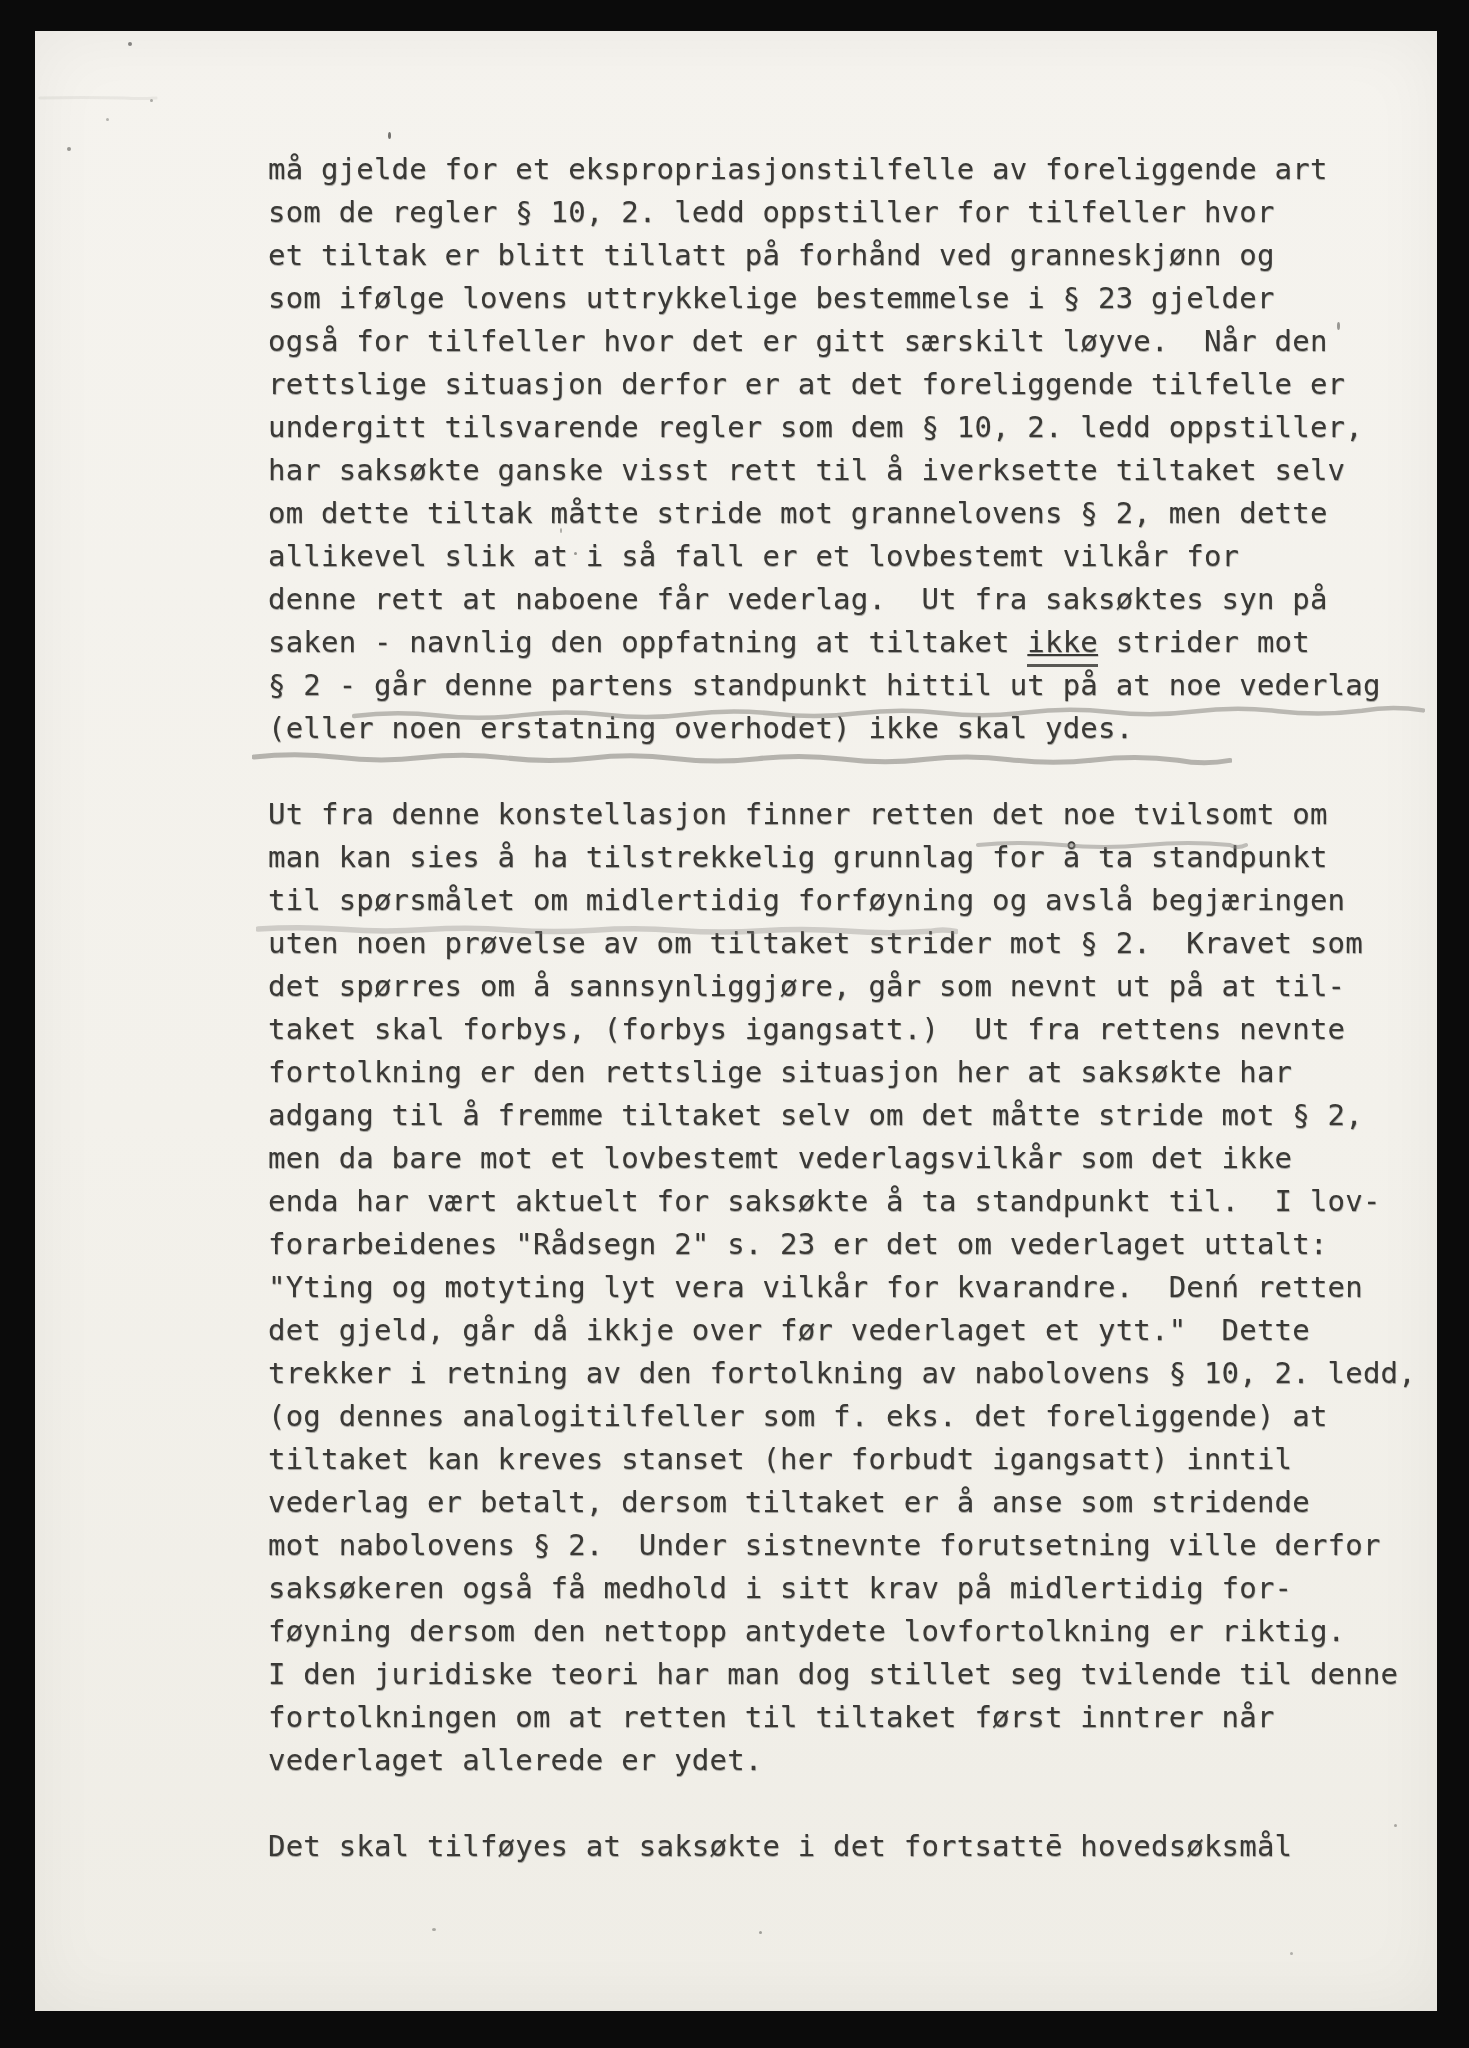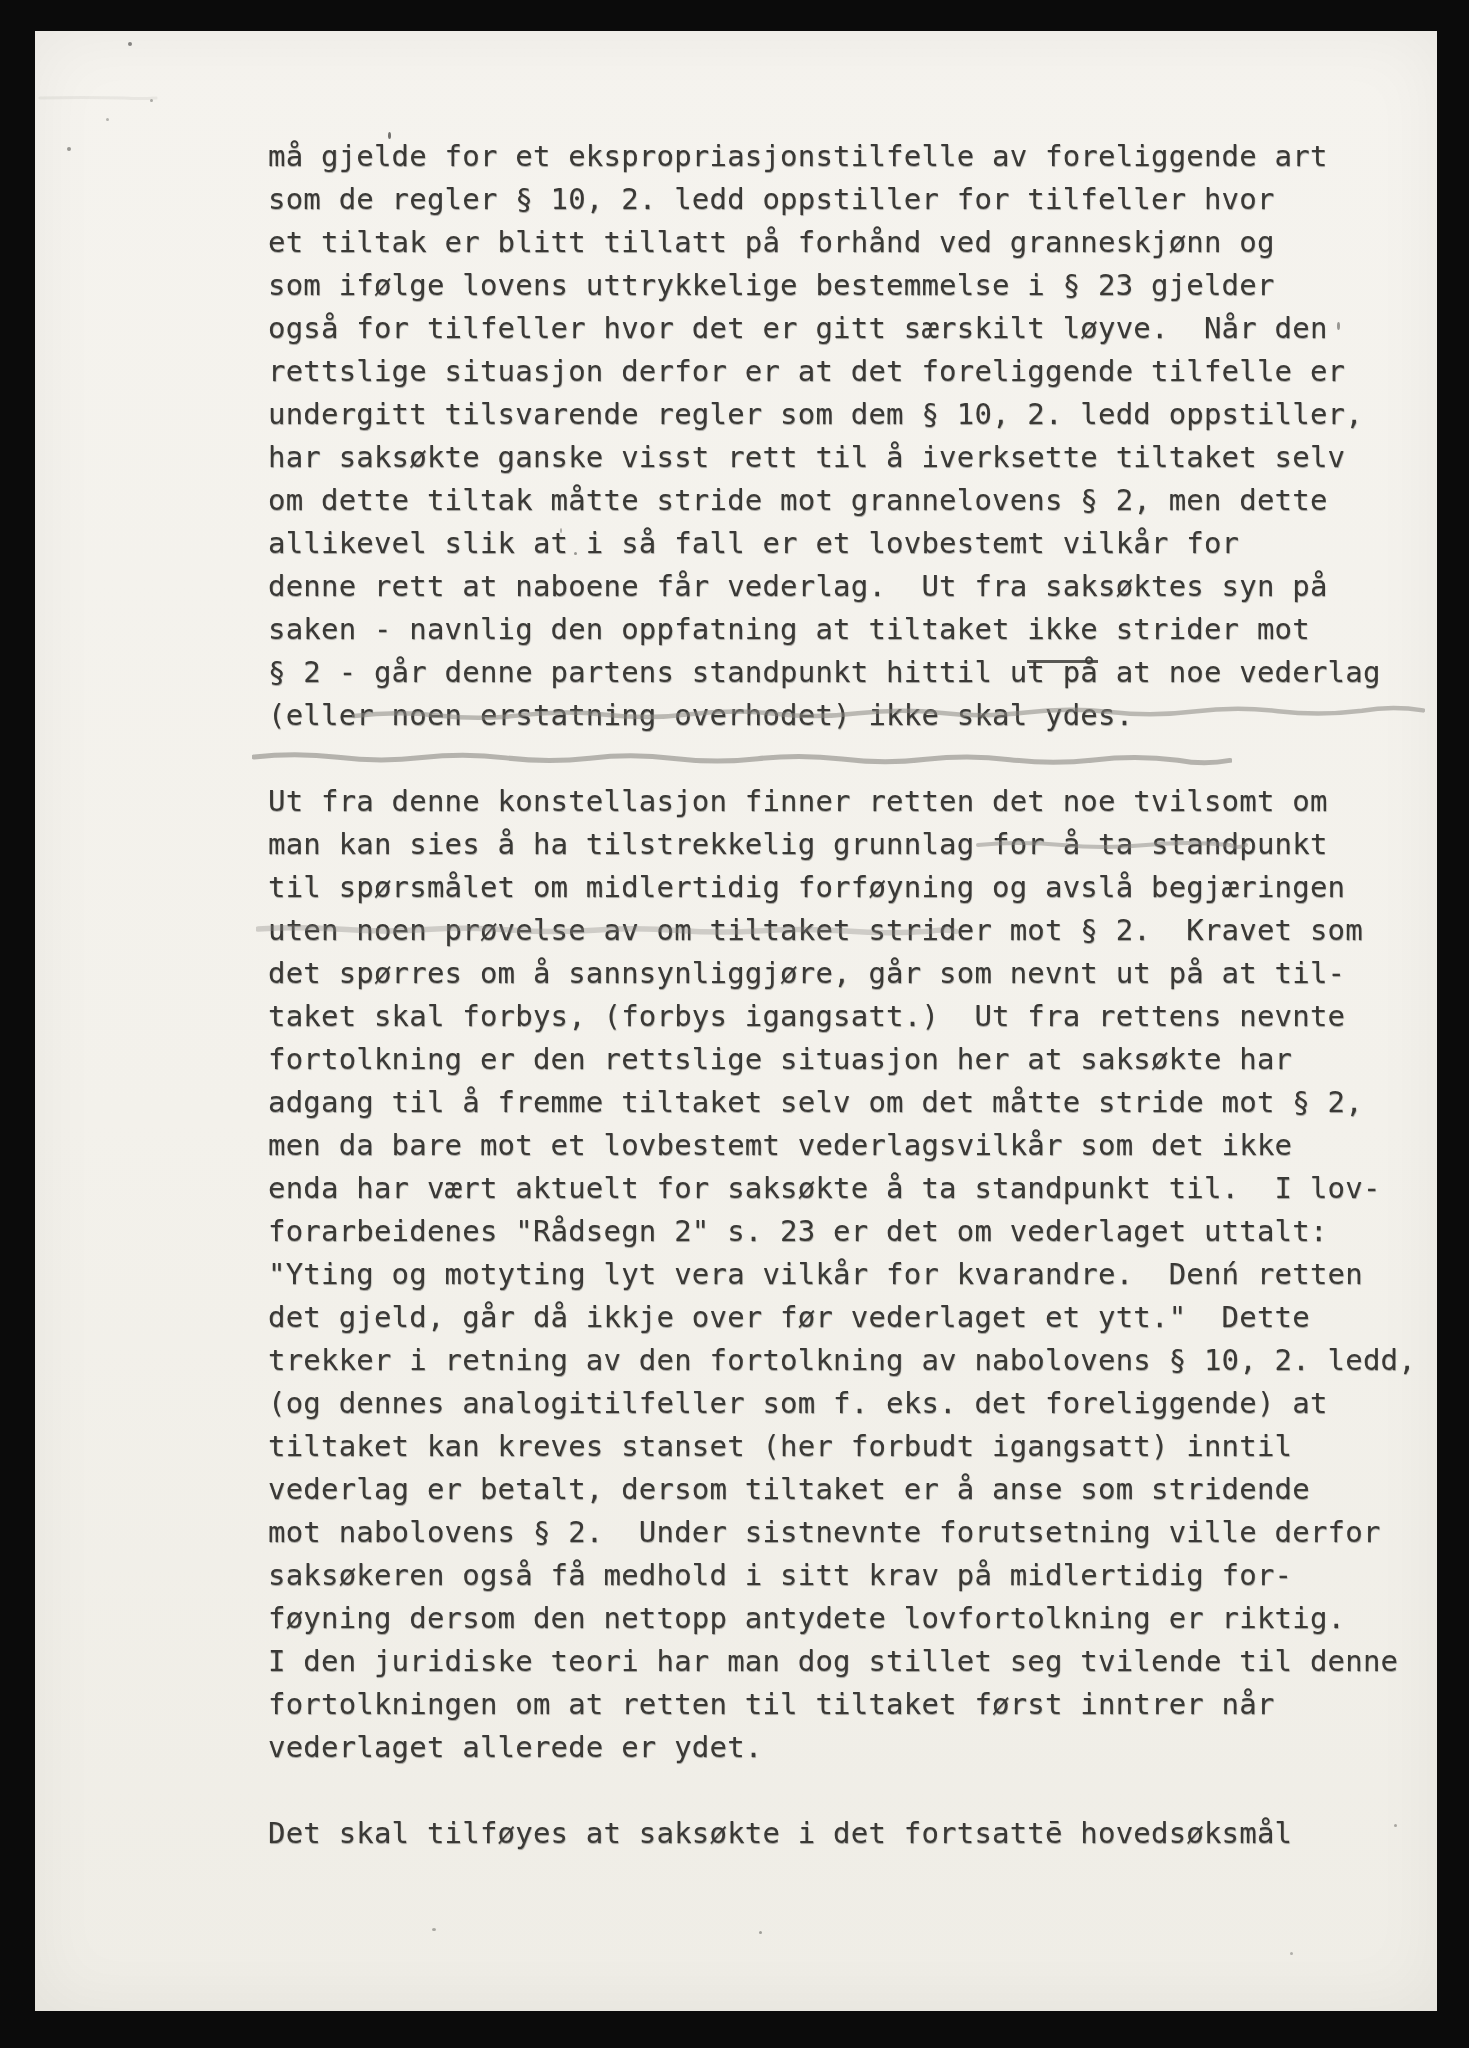--- a/index.html
+++ b/index.html
@@ -11,32 +11,33 @@
     font-family:"DejaVu Sans Mono", monospace;
   }
   .paper{
     position:absolute;
     left:35px;top:31px;width:1402px;height:1980px;
     background:linear-gradient(180deg,#f5f3ee 0%,#f3f1eb 55%,#efede6 100%);
     box-shadow:inset 0 0 70px rgba(0,0,0,0.05);
   }
   .text-block{
     position:absolute;
-    left:233px;top:104px;
+    left:233px;top:117px;
     font-size:29px;line-height:43px;
     letter-spacing:0.2px;
     color:#3a3936;
     white-space:pre;
     text-shadow:0.4px 0.6px 0.7px rgba(58,57,54,0.42);
   }
   .line{height:43px;}
   .gap-line{height:43px;}
   .typed-underline{
     border-bottom:3px solid rgba(55,54,50,0.82);
-    padding-bottom:14px;
+    padding-bottom:5px;
+    text-decoration:underline;
   }
   .overlay{position:absolute;left:0;top:0;width:1469px;height:2048px;pointer-events:none;}
   .pencil-mark{position:absolute;}
   .speck{position:absolute;background:#3c3b38;border-radius:50%;}
 </style>
 </head>
 <body>
 
 <div class="paper">
   <div class="text-block"><div><div class="line"><span>må gjelde for et ekspropriasjonstilfelle av foreliggende art</span></div><div class="line"><span>som de regler § 10, 2. ledd oppstiller for tilfeller hvor</span></div><div class="line"><span>et tiltak er blitt tillatt på forhånd ved granneskjønn og</span></div><div class="line"><span>som ifølge lovens uttrykkelige bestemmelse i § 23 gjelder</span></div><div class="line"><span>også for tilfeller hvor det er gitt særskilt løyve.  Når den</span></div><div class="line"><span>rettslige situasjon derfor er at det foreliggende tilfelle er</span></div><div class="line"><span>undergitt tilsvarende regler som dem § 10, 2. ledd oppstiller,</span></div><div class="line"><span>har saksøkte ganske visst rett til å iverksette tiltaket selv</span></div><div class="line"><span>om dette tiltak måtte stride mot grannelovens § 2, men dette</span></div><div class="line"><span>allikevel slik at i så fall er et lovbestemt vilkår for</span></div><div class="line"><span>denne rett at naboene får vederlag.  Ut fra saksøktes syn på</span></div><div class="line"><span>saken - navnlig den oppfatning at tiltaket </span><span class="typed-underline">ikke</span><span> strider mot</span></div><div class="line"><span>§ 2 - går denne partens standpunkt hittil ut på at noe vederlag</span></div><div class="line"><span>(eller noen erstatning overhodet) ikke skal ydes.</span></div></div><div class="gap-line"></div><div><div class="line"><span>Ut fra denne konstellasjon finner retten det noe tvilsomt om</span></div><div class="line"><span>man kan sies å ha tilstrekkelig grunnlag for å ta standpunkt</span></div><div class="line"><span>til spørsmålet om midlertidig forføyning og avslå begjæringen</span></div><div class="line"><span>uten noen prøvelse av om tiltaket strider mot § 2.  Kravet som</span></div><div class="line"><span>det spørres om å sannsynliggjøre, går som nevnt ut på at til-</span></div><div class="line"><span>taket skal forbys, (forbys igangsatt.)  Ut fra rettens nevnte</span></div><div class="line"><span>fortolkning er den rettslige situasjon her at saksøkte har</span></div><div class="line"><span>adgang til å fremme tiltaket selv om det måtte stride mot § 2,</span></div><div class="line"><span>men da bare mot et lovbestemt vederlagsvilkår som det ikke</span></div><div class="line"><span>enda har vært aktuelt for saksøkte å ta standpunkt til.  I lov-</span></div><div class="line"><span>forarbeidenes "Rådsegn 2" s. 23 er det om vederlaget uttalt:</span></div><div class="line"><span>"Yting og motyting lyt vera vilkår for kvarandre.  Denń retten</span></div><div class="line"><span>det gjeld, går då ikkje over før vederlaget et ytt."  Dette</span></div><div class="line"><span>trekker i retning av den fortolkning av nabolovens § 10, 2. ledd,</span></div><div class="line"><span>(og dennes analogitilfeller som f. eks. det foreliggende) at</span></div><div class="line"><span>tiltaket kan kreves stanset (her forbudt igangsatt) inntil</span></div><div class="line"><span>vederlag er betalt, dersom tiltaket er å anse som stridende</span></div><div class="line"><span>mot nabolovens § 2.  Under sistnevnte forutsetning ville derfor</span></div><div class="line"><span>saksøkeren også få medhold i sitt krav på midlertidig for-</span></div><div class="line"><span>føyning dersom den nettopp antydete lovfortolkning er riktig.</span></div><div class="line"><span>I den juridiske teori har man dog stillet seg tvilende til denne</span></div><div class="line"><span>fortolkningen om at retten til tiltaket først inntrer når</span></div><div class="line"><span>vederlaget allerede er ydet.</span></div></div><div class="gap-line"></div><div><div class="line"><span>Det skal tilføyes at saksøkte i det fortsattē hovedsøksmål</span></div></div></div>

